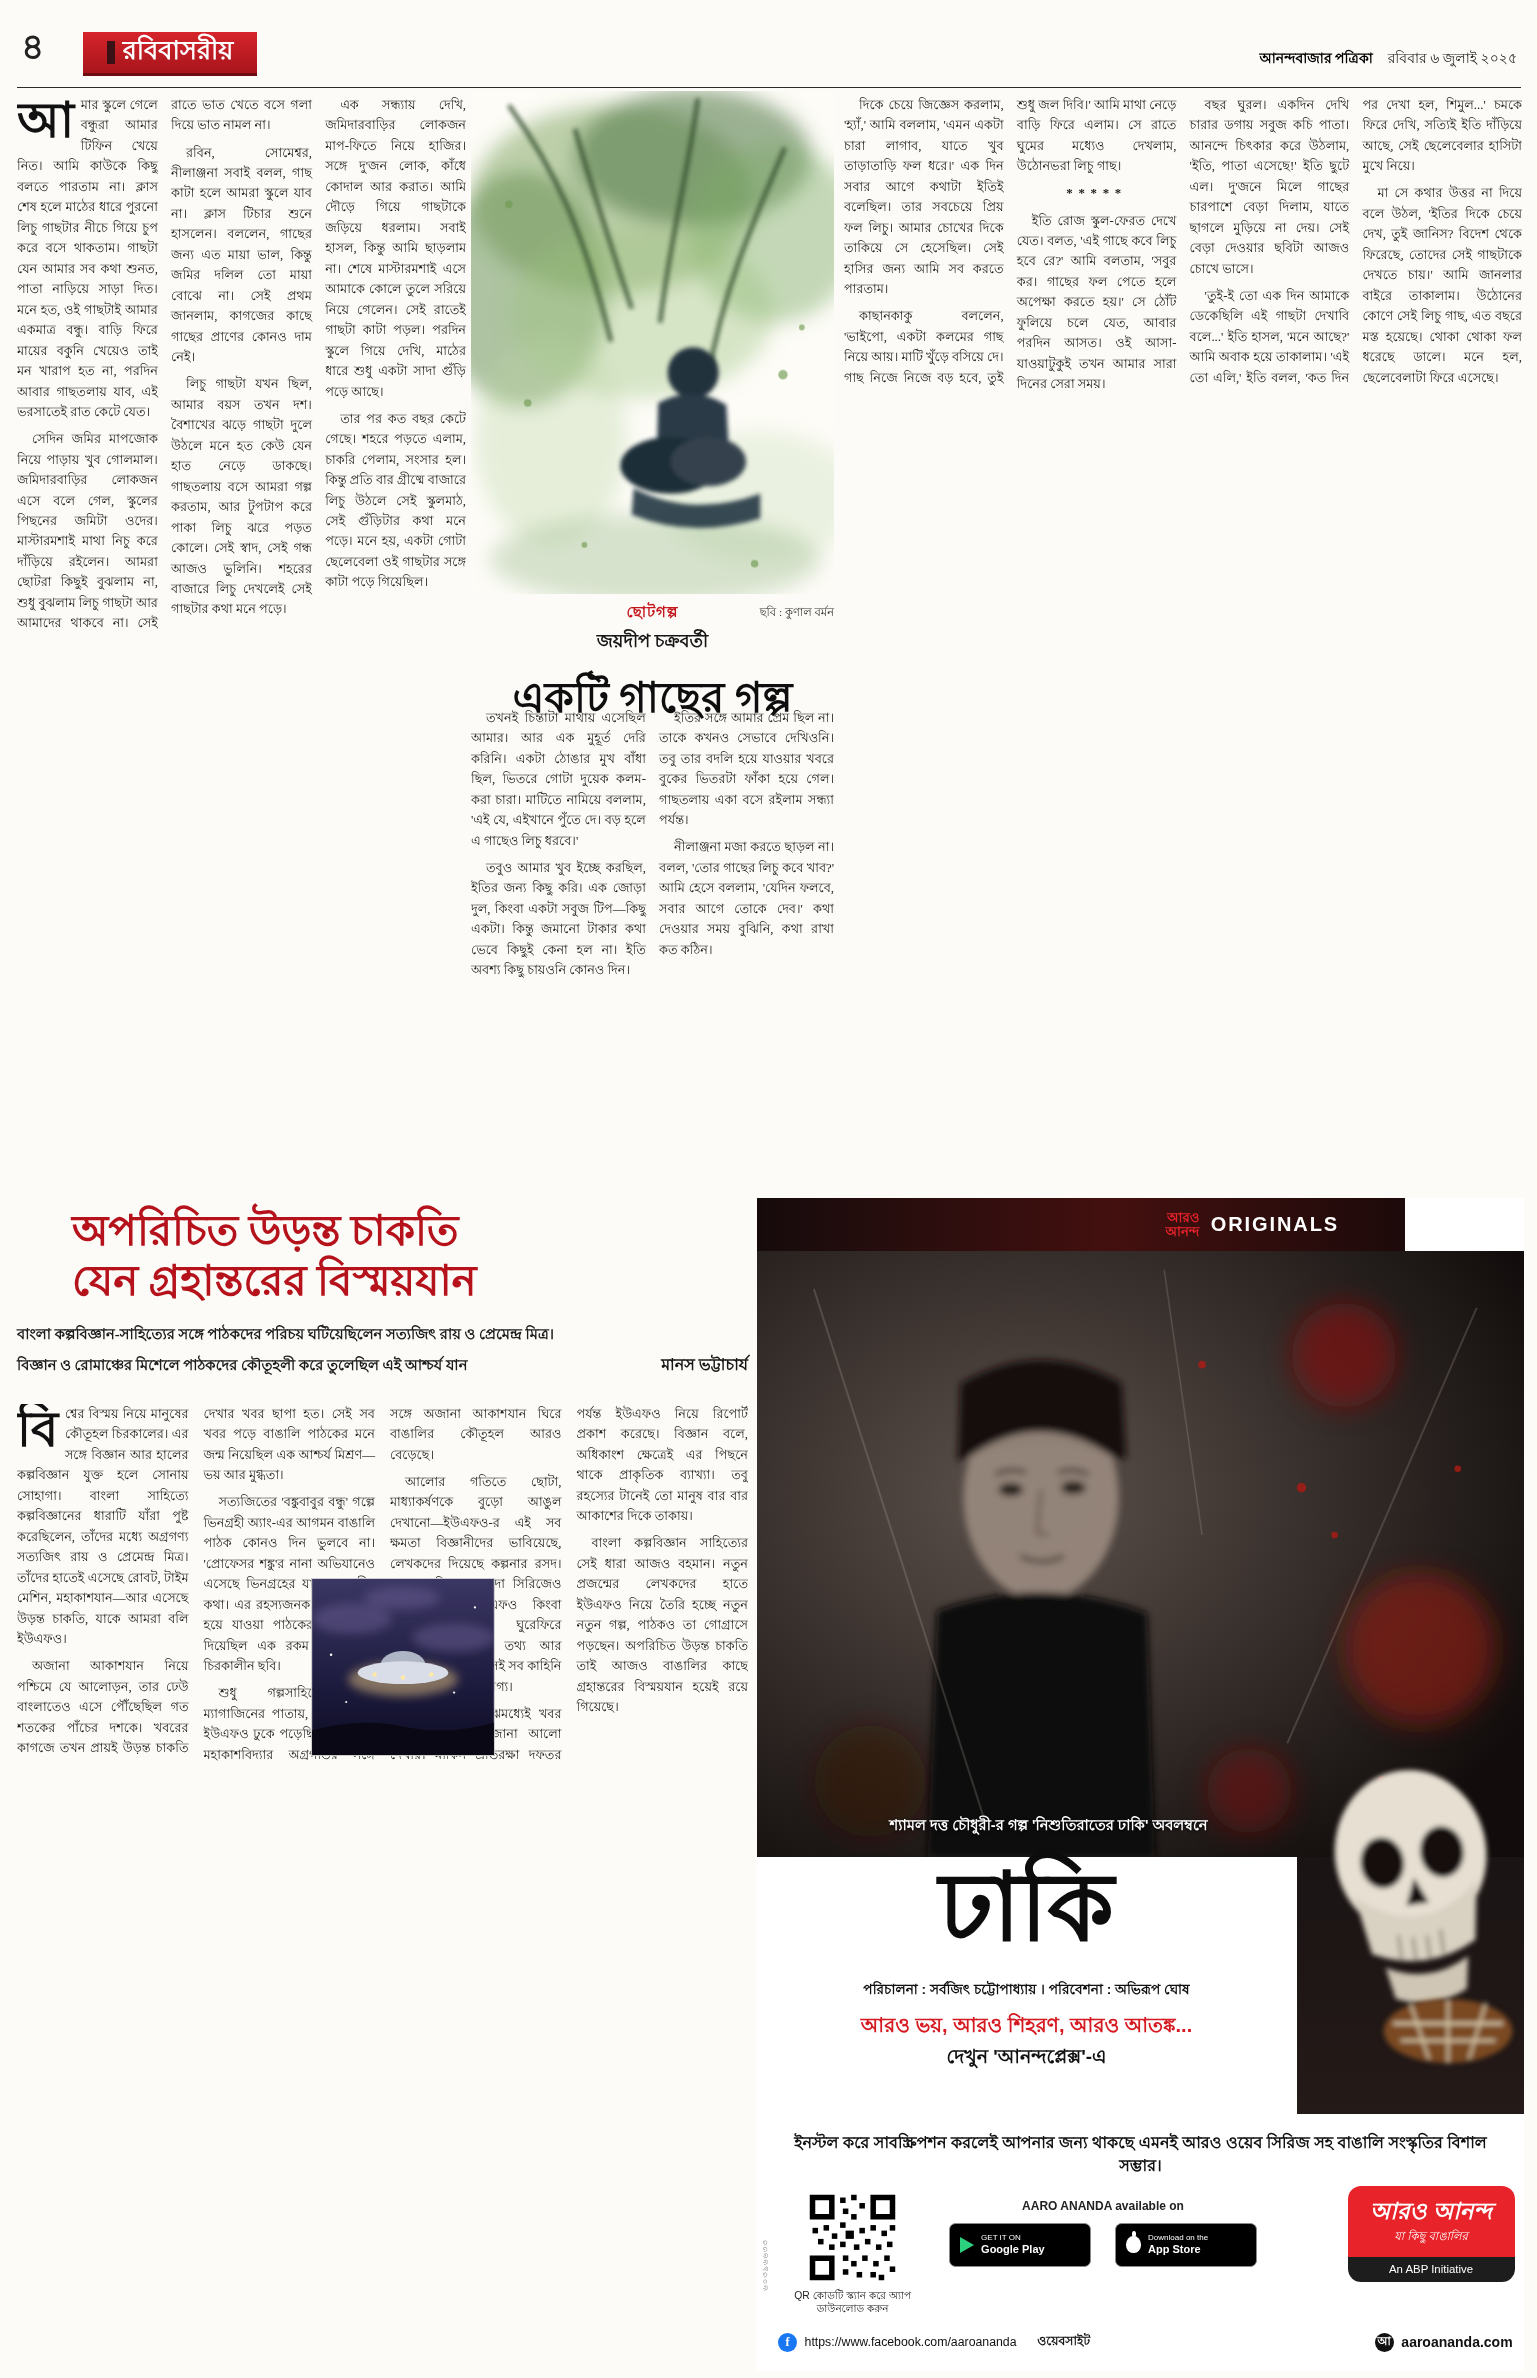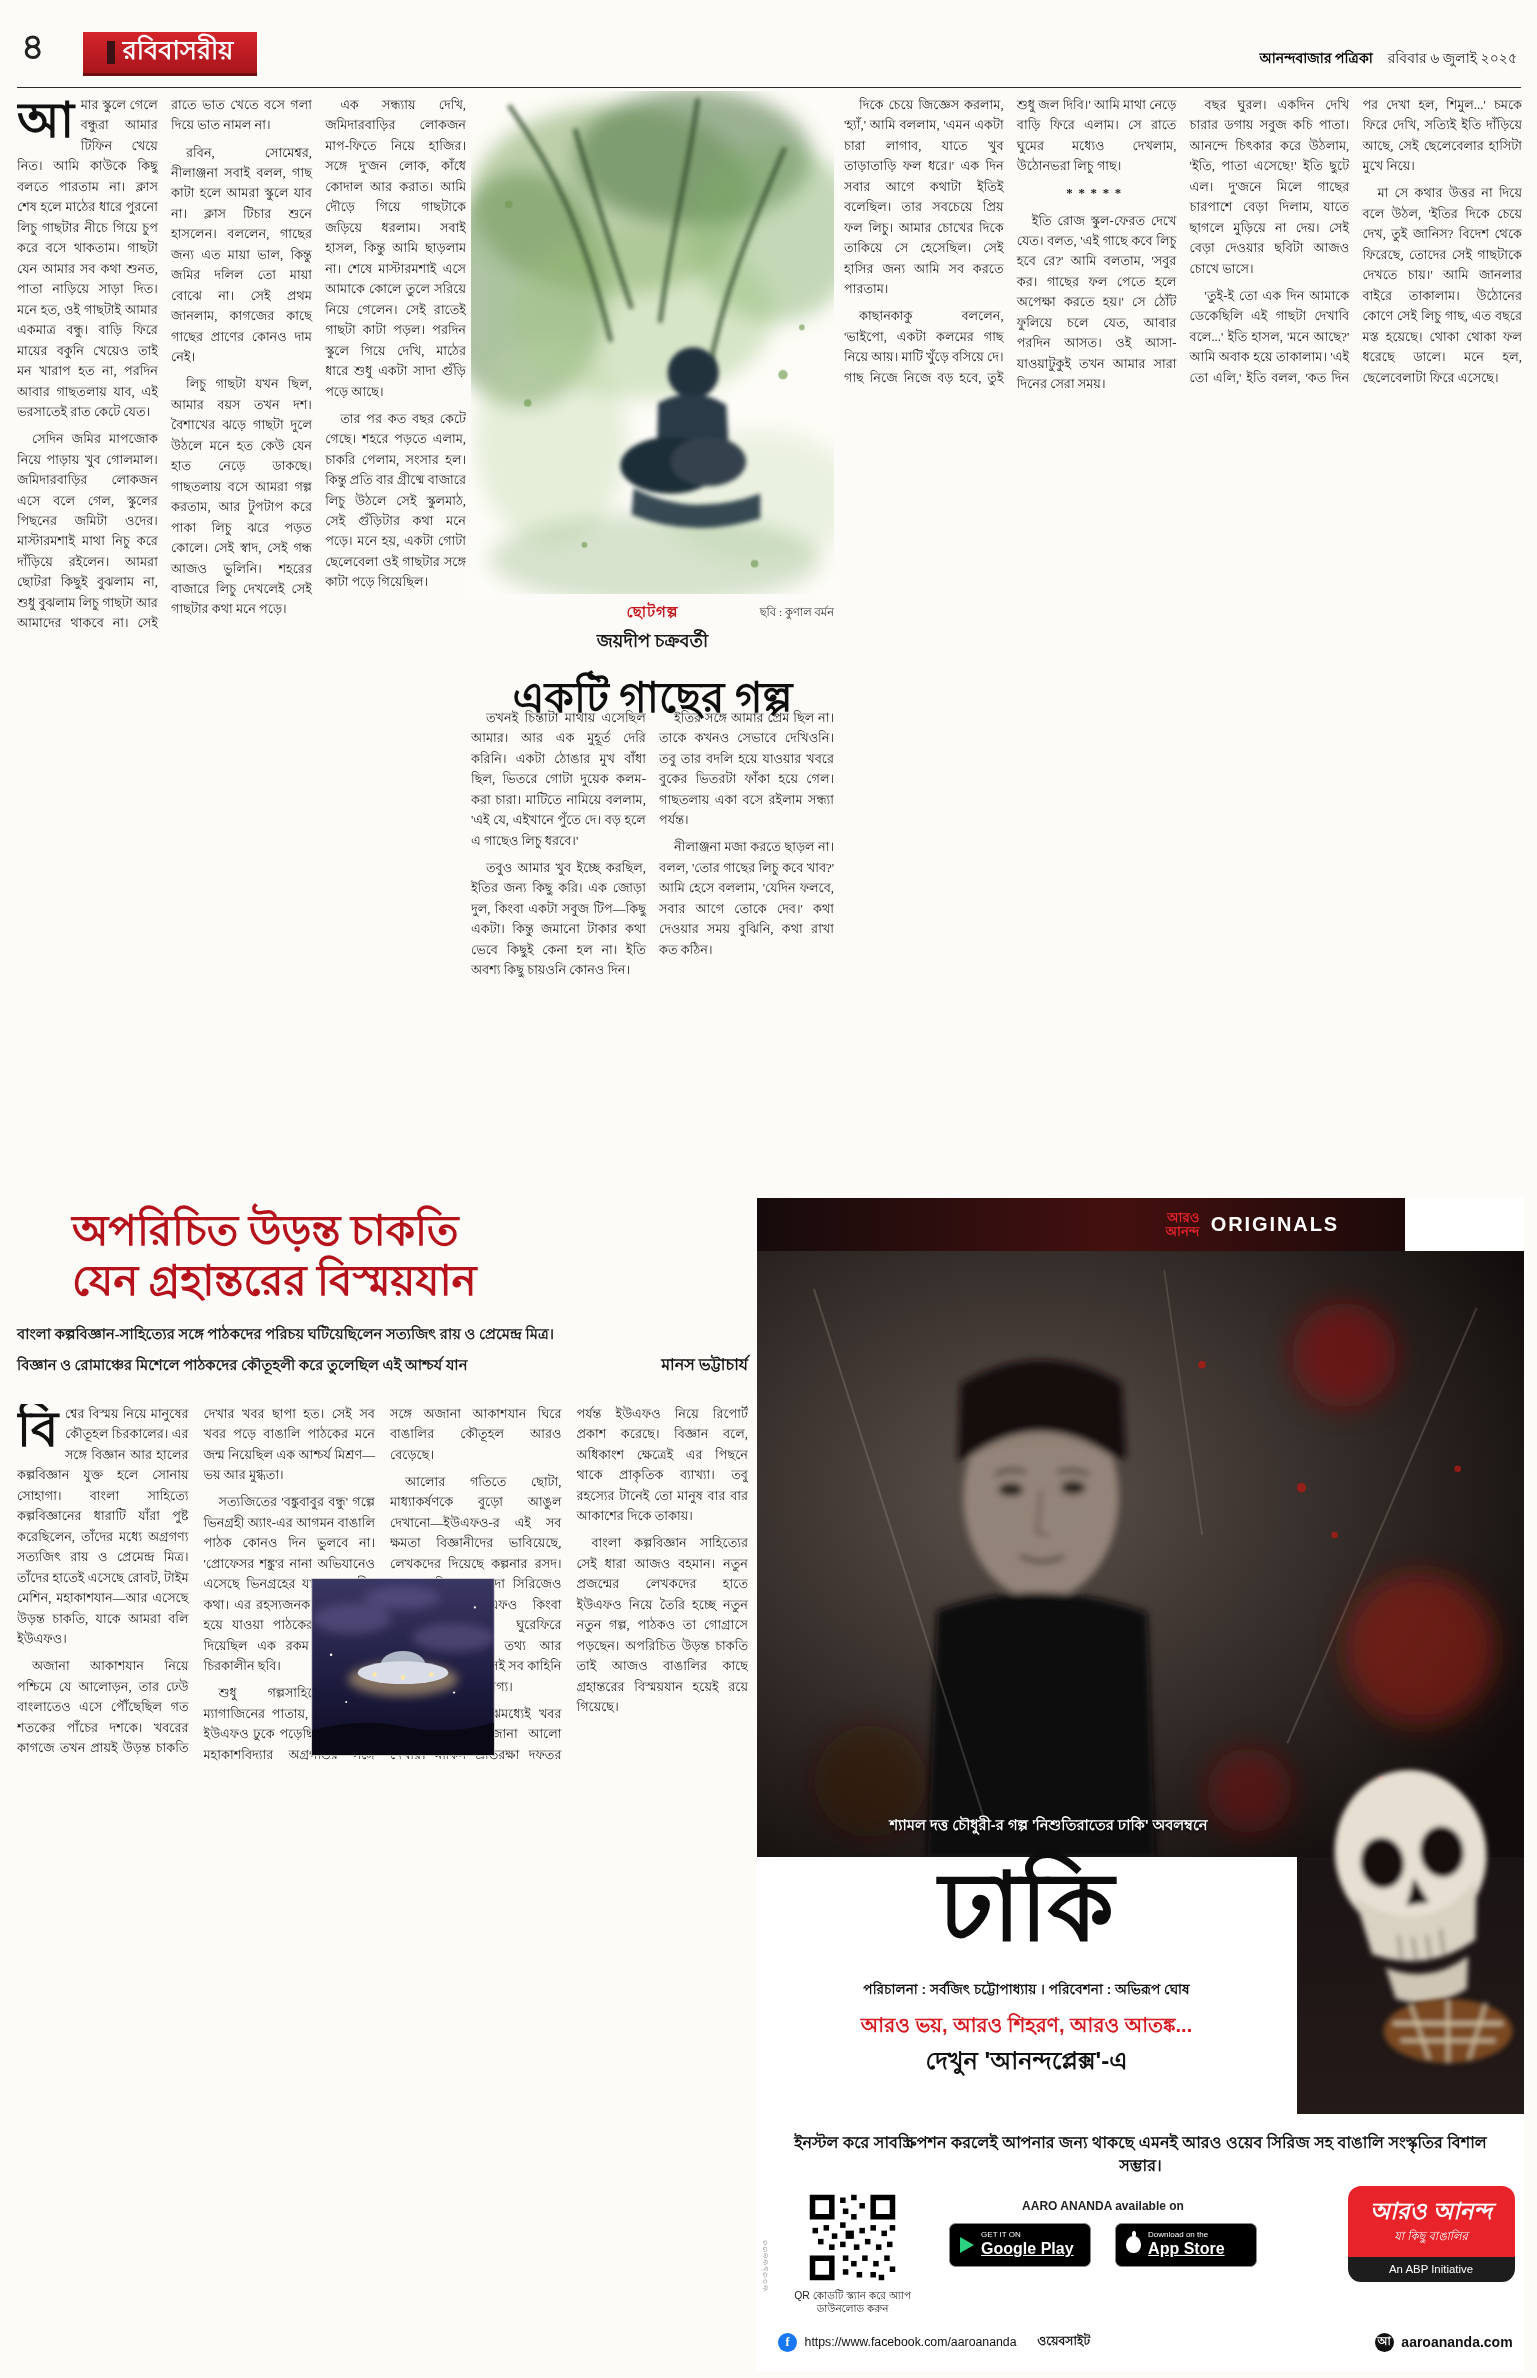--- a/index.html
+++ b/index.html
@@ -64,33 +64,33 @@
   .ad-art2{position:absolute;top:659px;right:0;width:227px;height:257px;
            background:linear-gradient(#1a1414,#241a18);}
   .skull{position:absolute;top:549px;right:3.8px;width:214px;height:322px;z-index:3;}
   .skull svg{width:100%;height:100%;display:block;}
   .ad-basedon{position:absolute;top:615px;left:7.6px;width:568px;text-align:center;color:#fff;
               font-size:14.7px;font-weight:600;text-shadow:0 0.9px 2.8px #000;z-index:2;}
   .ad-title{position:absolute;top:661px;left:0;width:539px;text-align:center;
             font-size:95px;font-weight:800;line-height:1.02;color:#0c0c0c;}
   .ad-credits{position:absolute;top:780px;left:0;width:539px;text-align:center;font-size:13.7px;font-weight:bold;color:#111;}
   .ad-tag1{position:absolute;top:812px;left:0;width:539px;text-align:center;color:#d61a21;font-weight:800;font-size:20px;}
-  .ad-tag2{position:absolute;top:844px;left:0;width:539px;text-align:center;color:#111;font-weight:800;font-size:24px;}
+  .ad-tag2{position:absolute;top:844px;left:0;width:539px;text-align:center;color:#111;font-weight:800;font-size:19px;}
   .ad-install{position:absolute;top:933px;left:28px;right:28px;text-align:center;
               font-weight:bold;font-size:16px;line-height:1.45;color:#111;}
   .qr-wrap{position:absolute;left:24.6px;top:994px;width:142px;text-align:center;}
   .qr-wrap svg{width:91px;height:91px;display:block;margin:0 auto;}
   .qr-caption{font-size:10.4px;line-height:1.3;margin-top:5.7px;color:#222;}
   .avail-group{position:absolute;left:185px;top:1001px;width:322px;text-align:center;}
   .avail-label{font-size:12px;font-weight:bold;color:#222;}
   .badge-row{display:flex;justify-content:center;gap:24px;margin-top:9.5px;align-items:flex-end;}
   .badge{background:#000;color:#fff;border:0.9px solid #8a8a8a;border-radius:6.6px;
          width:142px;height:44px;display:flex;align-items:center;gap:7.6px;padding:3.8px 9.5px;text-align:left;}
   .badge .bt{font-size:8px;line-height:1.1;}
-  .badge .bb{font-size:16px;font-weight:bold;line-height:1.1;text-decoration:underline;}
+  .badge .bb{font-size:11px;font-weight:bold;line-height:1.1;}
   .play-tri{width:0;height:0;border-top:8.5px solid transparent;border-bottom:8.5px solid transparent;
             border-left:14px solid #2bd17e;}
   .apple-ic{width:15px;height:17px;background:#fff;border-radius:50% 50% 46% 46%;position:relative;}
   .apple-ic:before{content:"";position:absolute;top:-4.7px;left:6.6px;width:3.8px;height:5.7px;background:#fff;border-radius:50%;}
   .logo-box{position:absolute;right:9.5px;top:988px;width:167px;text-align:center;}
   .logo-red{background:#e8232a;border-radius:13.2px 13.2px 0 0;color:#ffffff;padding:13.2px 5.7px 9.5px;font-style:italic;}
   .logo-red .lt{font-size:23px;font-weight:800;line-height:1.1;}
   .logo-red .ls{font-size:11.4px;margin-top:3.8px;}
   .logo-abp{background:#1d1d1d;color:#fff;font-size:11.4px;padding:6.6px 0;border-radius:0 0 13.2px 13.2px;}
   .ad-links{position:absolute;left:21px;right:11.4px;top:1134px;display:flex;justify-content:space-between;align-items:center;}

